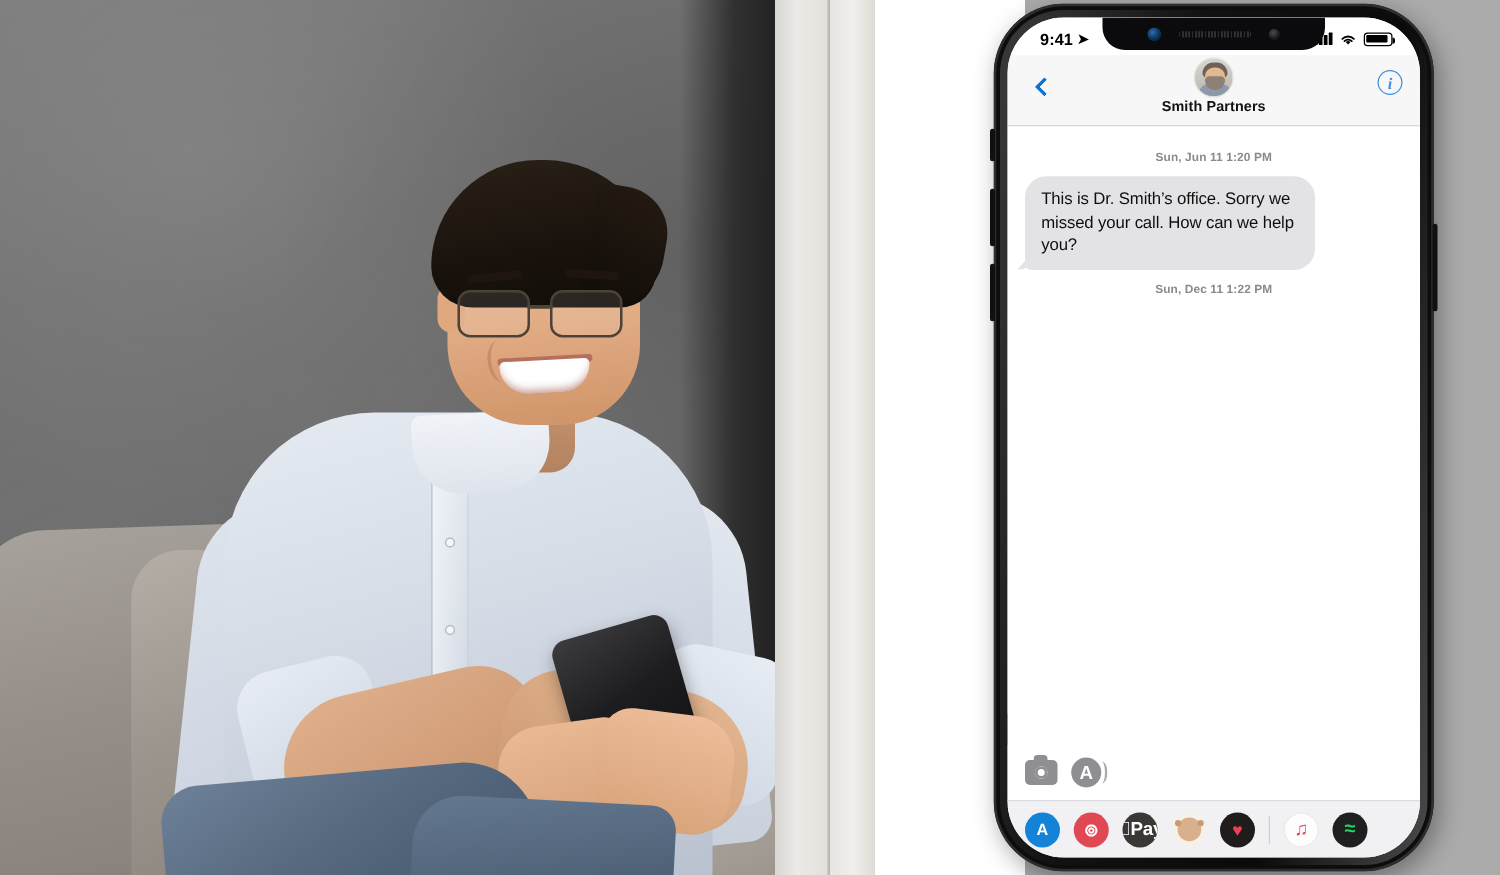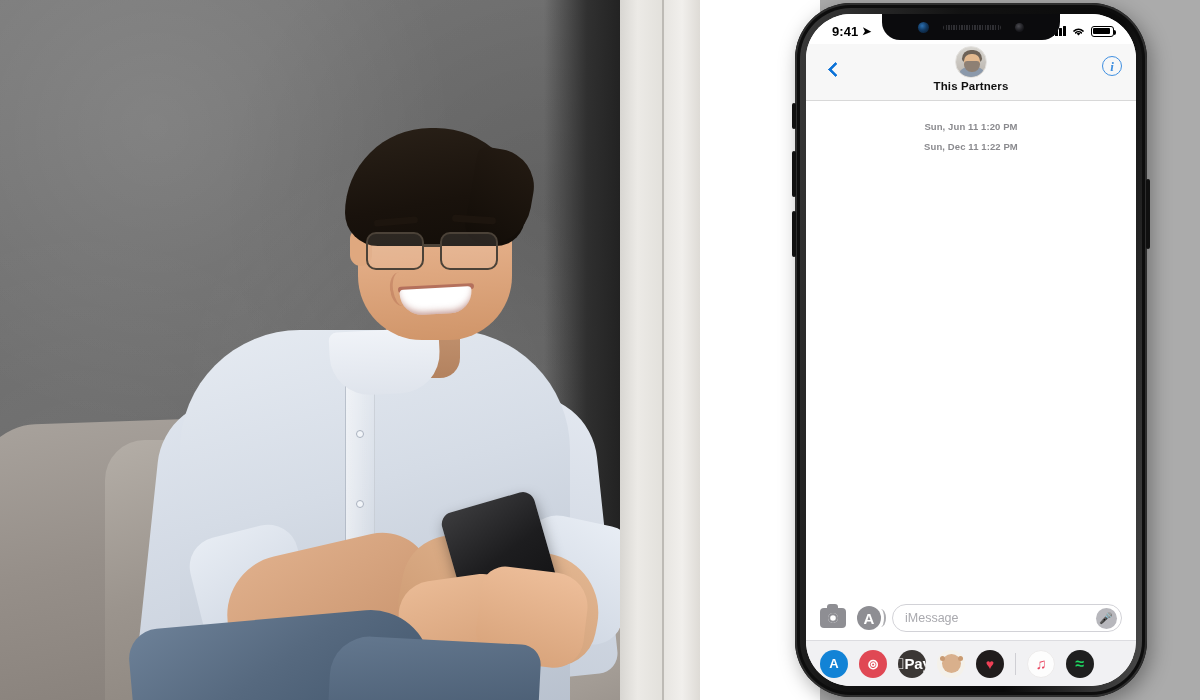--- a/index.html
+++ b/index.html
@@ -695,45 +695,44 @@
         <div class="nav-back">
           <div class="chev"></div>
         </div>
         <div class="nav-center">
           <div class="avatar">
             <div class="av-body"></div>
             <div class="av-hair"></div>
             <div class="av-face"></div>
             <div class="av-beard"></div>
           </div>
-          <div class="nav-title">This Partners</div>
+          <div class="nav-title">Smith Partners</div>
         </div>
         <div class="nav-info">i</div>
       </div>
 
       <div class="thread">
 
         <div class="stamp">Sun, Jun 11 1:20 PM</div>
 
+        <div class="row in">
+          <div class="bubble in">This is Dr. Smith’s office. Sorry we missed your call. How can we help you?</div>
+        </div>
 
 
         <div class="stamp">Sun, Dec 11 1:22 PM</div>
 
 
       </div>
 
       <div class="compose">
         <div class="camera-btn"></div>
         <div class="appstore-btn">
           <span>A</span>
         </div>
-        <div class="input-wrap">
-          <input type="text" placeholder="iMessage" style="">
-          <div class="mic-btn">🎤</div>
-        </div>
       </div>
 
       <div class="drawer">
         <div class="app store">
           <span>A</span>
         </div>
         <div class="app digital">
           <span class="mag-glyph">⊚</span>
         </div>
         <div class="app pay">

